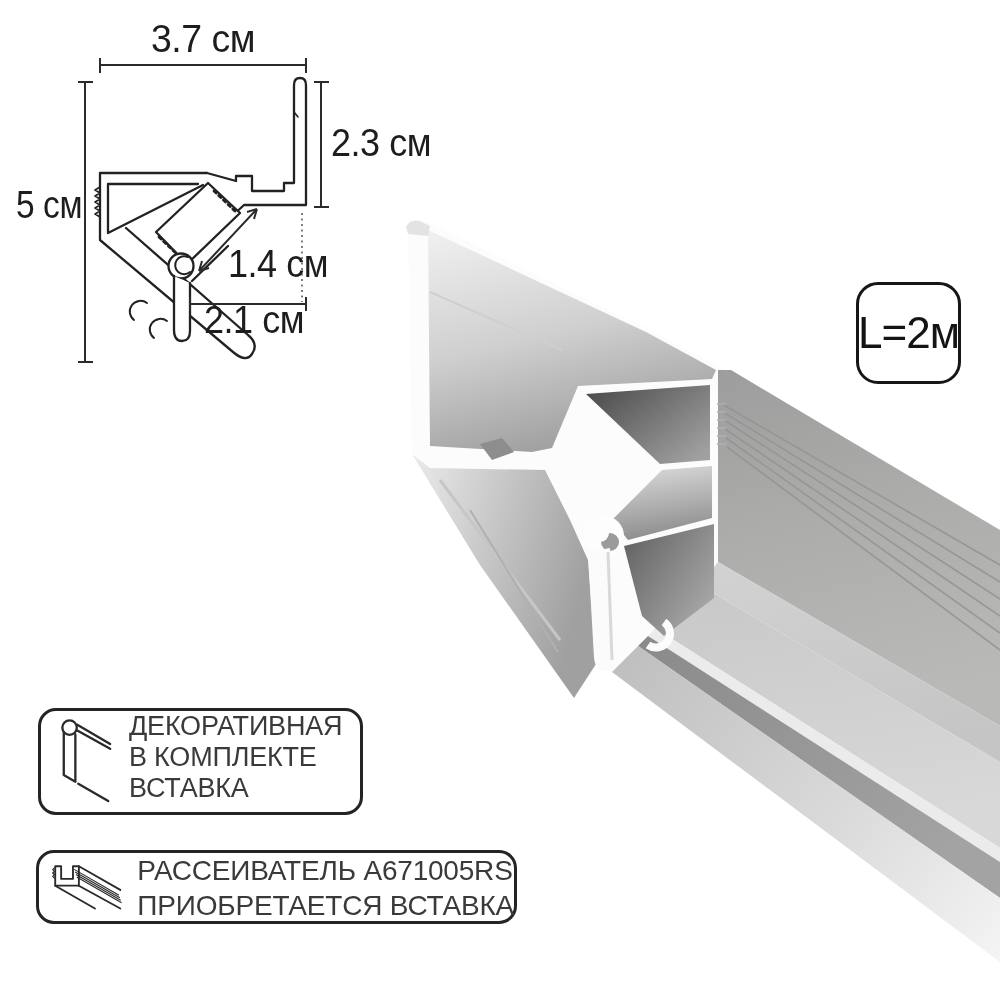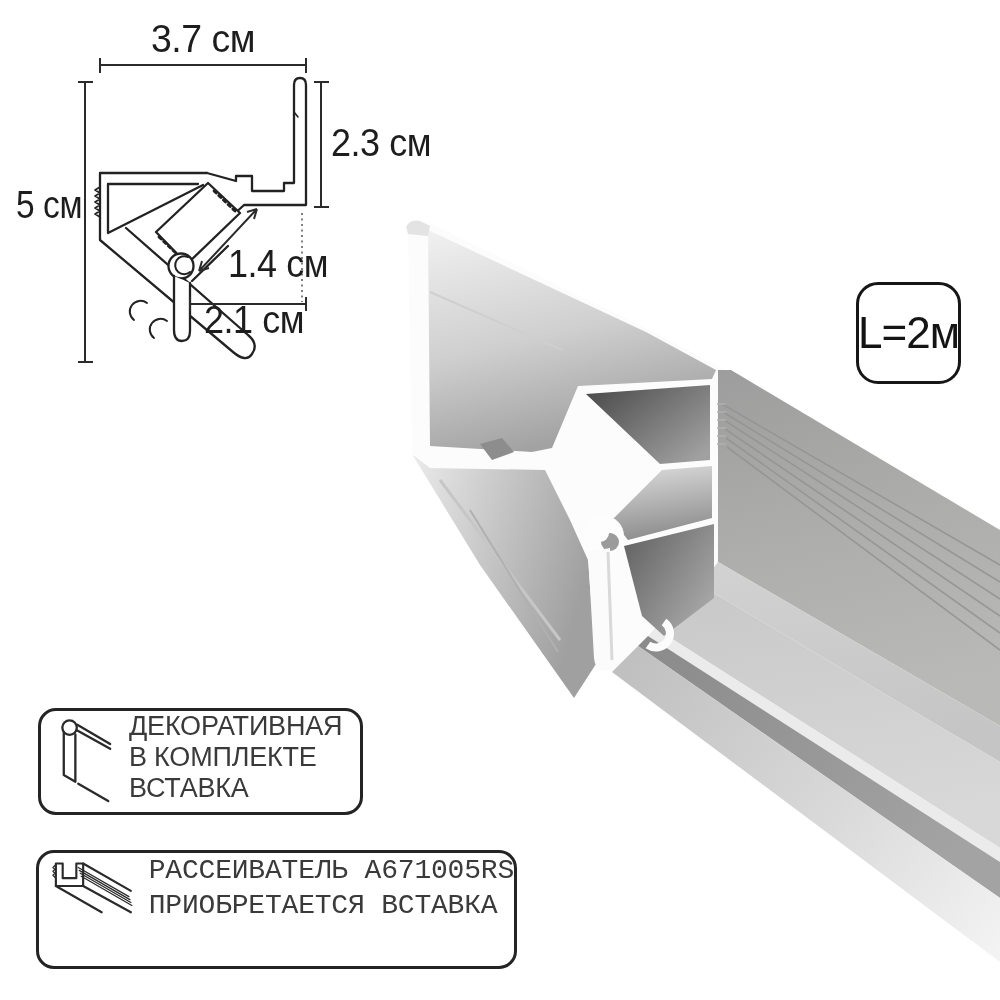--- a/index.html
+++ b/index.html
@@ -6,21 +6,21 @@
   .stage{position:relative;width:1000px;height:1000px;background:#ffffff;overflow:hidden;
          font-family:"Liberation Sans", sans-serif;}
   .stage svg.main{position:absolute;left:0;top:0;}
   .dim-text{font-family:"Liberation Sans", sans-serif;font-size:38px;fill:#1d1d1d;letter-spacing:-0.5px;}
   .length-badge{position:absolute;left:856px;top:282px;width:99px;height:96px;
       border:3.5px solid #161616;border-radius:22px;display:flex;align-items:center;justify-content:center;
       font-size:44px;color:#141414;letter-spacing:-1px;background:#fff;}
   .infobox{position:absolute;border:3px solid #242424;border-radius:18px;background:#fff;
       display:flex;align-items:flex-start;box-sizing:border-box;}
   .infobox.box1{left:38px;top:708px;width:325px;height:107px;padding-left:16px;gap:14px;}
-  .infobox.box2{left:36px;top:850px;width:481px;height:119px;padding-left:12px;gap:12px;font-family:Liberation Mono, monospace;}
+  .infobox.box2{left:36px;top:850px;width:481px;height:74px;padding-left:12px;gap:12px;}
   .infobox .txt{color:#3a3a3a;}
   .box1 .txt{font-size:27px;line-height:31px;letter-spacing:-0.2px;}
   .box2 .txt{font-size:28px;line-height:35px;letter-spacing:-0.2px;}
   .txt span{display:block;white-space:nowrap;}
 </style>
 </head>
 <body>
 
 <div class="stage">
 

